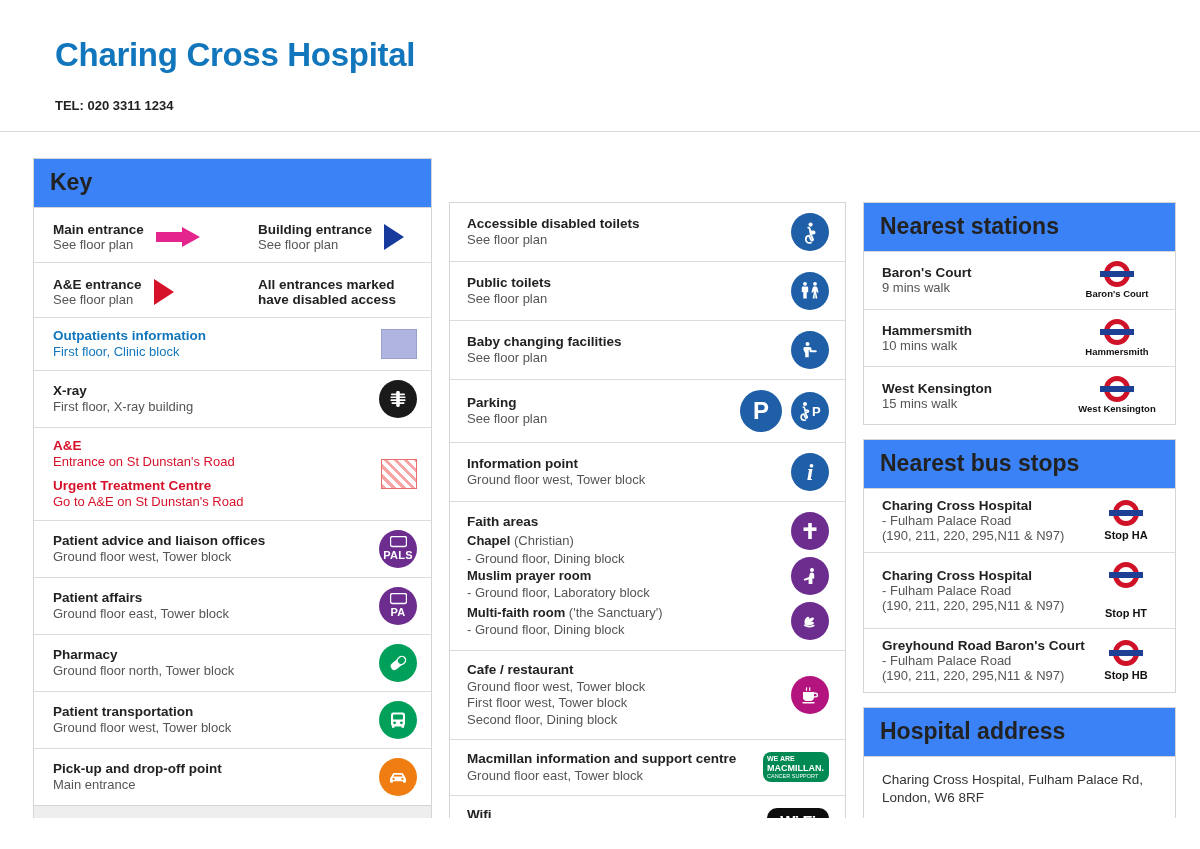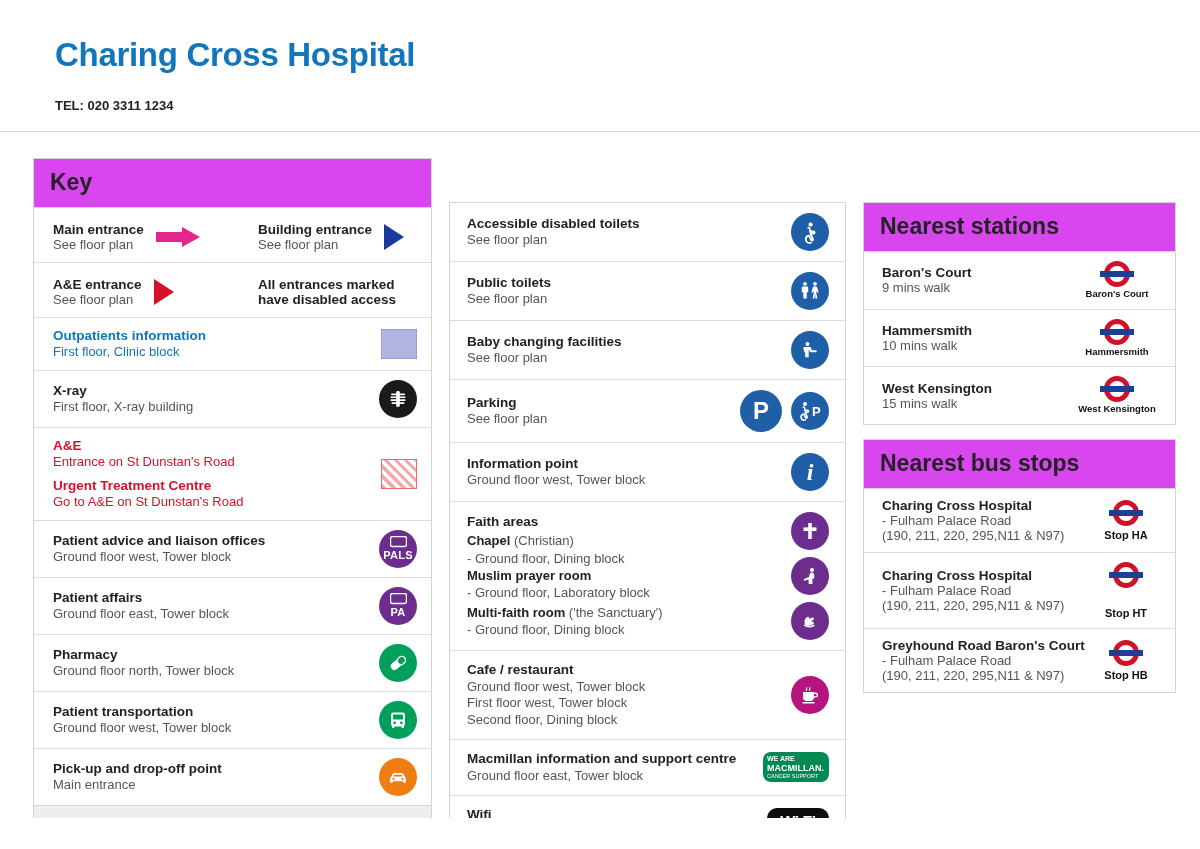--- a/index.html
+++ b/index.html
@@ -23,21 +23,21 @@
 
   
   .columns { display: flex; align-items: flex-start; padding: 26px 0 0 33px; gap: 17px; }
   .col-key { width: 399px; }
   .col-mid { width: 397px; margin-top: 44px; }
   .col-right { width: 313px; margin-top: 44px; }
 
   .panel { border: 1px solid #d5d5d5; background: #fff; }
 
   .panel-head {
-    background: #d946ef; border-bottom: 1px solid #d5d5d5;
+    background: #3b82f6; border-bottom: 1px solid #d5d5d5;
     padding: 10px 14px 11px 16px;
   }
   .panel-head h2 { margin: 0; font-size: 23px; font-weight: bold; color: #222; }
 
   
   .key-body { background: #fff; }
   .krow {
     display: flex; align-items: center; justify-content: space-between;
     border-bottom: 1px solid #dcdcdc;
     padding: 9px 14px 9px 19px;
@@ -570,16 +570,22 @@
           <div class="tfl" style="width:74px;">
             <div class="roundel">
                 <span class="ring"></span>
                 <span class="bar"></span>
               </div>
             <div class="stop-cap">Stop HB</div>
           </div>
         </div>
       </div>
 
+      <div class="panel">
+        <div class="panel-head">
+          <h2>Hospital address</h2>
+        </div>
+        <div class="addr-body">Charing Cross Hospital, Fulham Palace Rd, London, W6 8RF</div>
+      </div>
 
     </div>
   </div>
 </div>
 
 </body></html>

